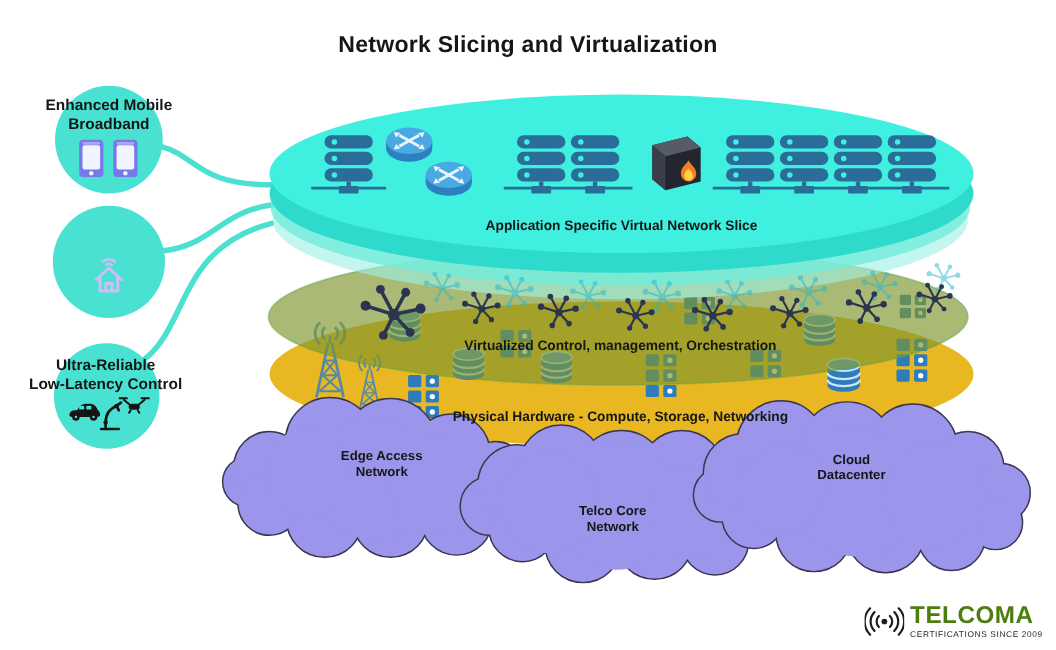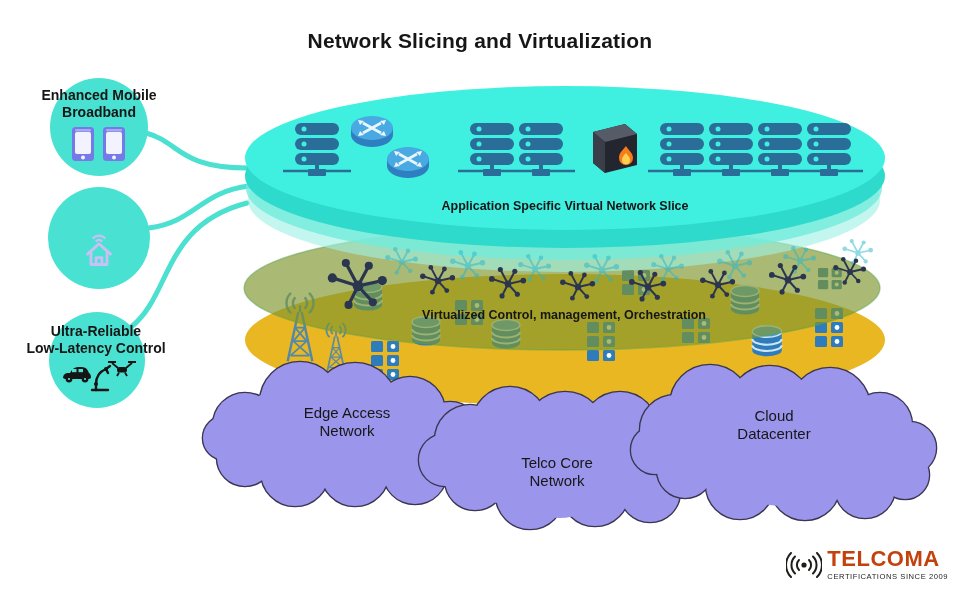--- a/index.html
+++ b/index.html
@@ -4,24 +4,24 @@
 <style>
   html,body{margin:0;padding:0;background:#ffffff;}
   #stage{position:relative;width:960px;height:591px;background:#ffffff;overflow:hidden;
          font-family:"Liberation Sans",sans-serif;}
   #scene{position:absolute;left:0;top:0;}
   .label{position:absolute;transform:translate(-50%,-50%);text-align:center;
          white-space:pre-line;color:#161616;line-height:1.2;}
   .title{font-size:21px;font-weight:600;letter-spacing:.2px;}
   .uc{font-size:14px;font-weight:600;}
   .layer{font-size:12.5px;font-weight:600;}
-  .cloudlbl{font-size:15px;font-weight:400;}
+  .cloudlbl{font-size:12px;font-weight:700;}
   #logo{position:absolute;right:12px;bottom:10px;display:flex;align-items:center;gap:5px;}
   #logo .txt{display:flex;flex-direction:column;align-items:flex-start;}
-  #logo .brand{font-size:22px;font-weight:800;letter-spacing:.5px;color:#c2410c;line-height:1;}
+  #logo .brand{font-size:22px;font-weight:800;letter-spacing:.5px;color:#4d7c0f;line-height:1;}
   #logo .tag{font-size:7.6px;font-weight:500;letter-spacing:.55px;color:#1d1d1b;margin-top:2px;}
 </style>
 </head>
 <body>
 
 <div id="stage">
 
 <svg id="scene" width="960" height="591" viewBox="0 0 960 591">
   <defs>
     <g id="rackcol">
@@ -409,20 +409,21 @@
 
 <div class="label title" style="left:480px;top:41px;">Network Slicing and Virtualization</div>
 
 <div class="label uc" style="left:99px;top:104px;text-align:center;">Enhanced Mobile
 Broadband</div>
 <div class="label uc" style="left:96px;top:340px;">Ultra-Reliable
 Low-Latency Control</div>
 
 <div class="label layer" style="left:565px;top:206px;">Application Specific Virtual Network Slice</div>
 <div class="label layer" style="left:564px;top:315px;">Virtualized Control, management, Orchestration</div>
+<div class="label layer" style="left:564px;top:379px;">Physical Hardware - Compute, Storage, Networking</div>
 
 <div class="label cloudlbl" style="left:347px;top:422px;">Edge Access
 Network</div>
 <div class="label cloudlbl" style="left:557px;top:440px;margin-top:32px;">Telco Core
 Network</div>
 <div class="label cloudlbl" style="left:774px;top:425px;">Cloud
 Datacenter</div>
 
 <div id="logo">
   <svg width="36" height="32" viewBox="0 0 36 32">

